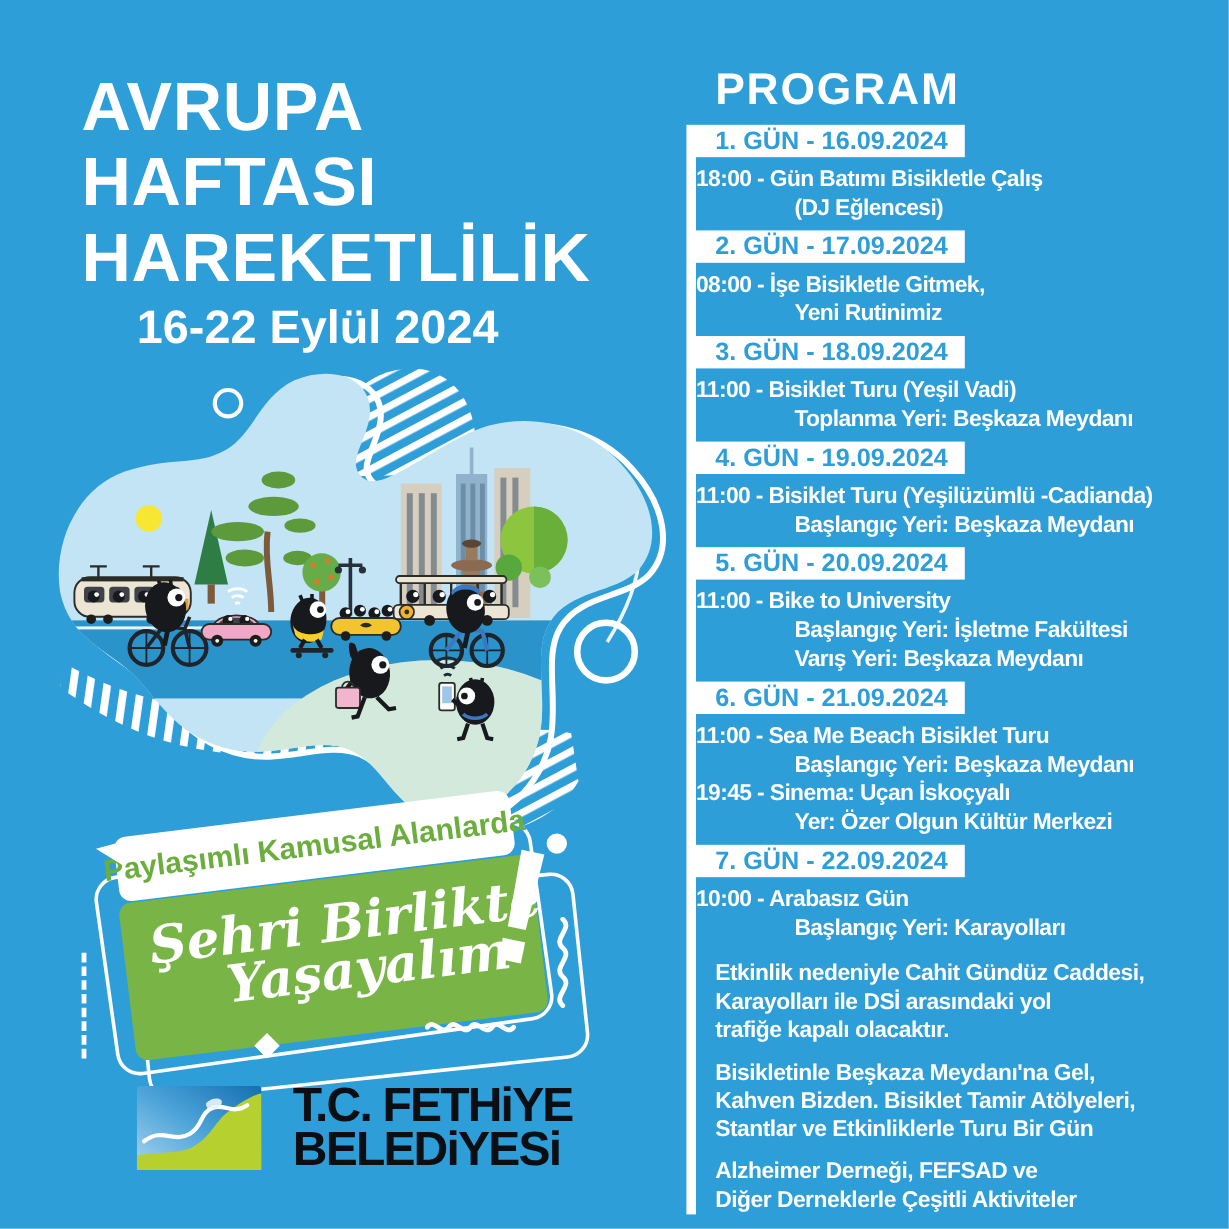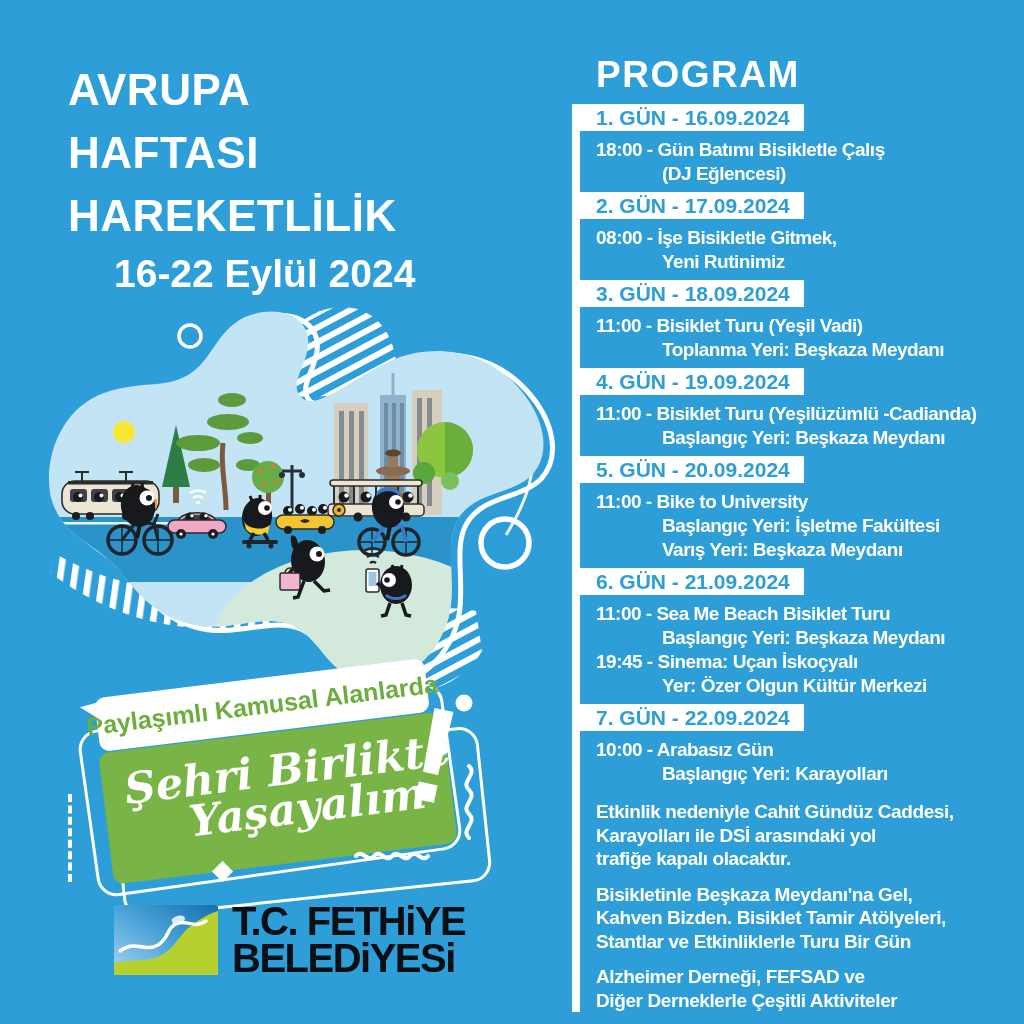--- a/index.html
+++ b/index.html
@@ -1,33 +1,33 @@
 <!DOCTYPE html>
 <html><head>
 <meta charset="utf-8">
 <style>
   html,body{margin:0;padding:0;}
   body{font-family:"Liberation Sans",sans-serif;}
   .poster{position:relative;width:1024px;height:1024px;background:#2D9ED8;overflow:hidden;}
 
   
-  .title{position:absolute;left:68px;top:58px;color:#fff;font-size:44px;line-height:63px;
+  .title{position:absolute;left:68px;top:58px;color:#fff;font-size:57px;line-height:63px;
          font-weight:bold;letter-spacing:.5px;white-space:nowrap;}
   .date-range{position:absolute;left:70px;top:252px;color:#fff;font-size:39px;font-weight:bold;margin-left:44px;}
 
   
   .program-col{position:absolute;left:572px;top:56px;width:396px;color:#fff;}
   .program-heading{font-size:37px;font-weight:bold;letter-spacing:1.5px;line-height:38px;
                    margin:0 0 10px 24px;}
   .program-body{border-left:8px solid #fff;}
   .day{margin-bottom:6px;}
   .day-chip{display:inline-block;background:#fff;color:#2D9ED8;font-size:21px;font-weight:bold;
             line-height:27px;padding:0 14px 0 16px;margin-bottom:7px;white-space:nowrap;}
   .day-line{font-size:19px;font-weight:bold;line-height:24px;letter-spacing:-.5px;
-            padding-left:16px;white-space:nowrap;}
+            white-space:nowrap;}
   .day-line.indent{padding-left:82px;}
   .notes{padding-top:8px;}
   .note{margin:0 0 12px 0;padding-left:16px;font-size:19px;font-weight:bold;line-height:23.5px;
         letter-spacing:-.4px;white-space:nowrap;}
 
   
   .scene-svg{position:absolute;left:40px;top:295px;}
 
   
   .banner{position:absolute;left:60px;top:670px;width:480px;height:250px;}
@@ -53,21 +53,21 @@
   .banner .dash.d1{left:198px;top:12px;width:27px;}
   .banner .dash.d2{left:236px;top:7px;width:19px;}
   .banner .diamond{position:absolute;left:155px;top:194px;width:15px;height:15px;background:#fff;
                    transform:rotate(45deg);}
   .banner .dashed-v{position:absolute;left:8px;top:124px;height:88px;width:0;
                     border-left:4px dashed #fff;}
   .banner .sq-v{position:absolute;left:398px;top:94px;}
   .banner .sq-h{position:absolute;left:294px;top:176px;}
 
   
-  .footer{position:absolute;left:114px;top:903px;display:flex;align-items:center;gap:14px;}
+  .footer{position:absolute;left:114px;top:903px;display:flex;align-items:center;gap:26px;}
   .org-name{color:#0B0E12;font-size:40px;font-weight:bold;line-height:37px;letter-spacing:-1.5px;
             white-space:nowrap;}
 </style>
 </head>
 <body>
 
 <div class="poster">
 
   <div class="title">
     <div>AVRUPA</div>

